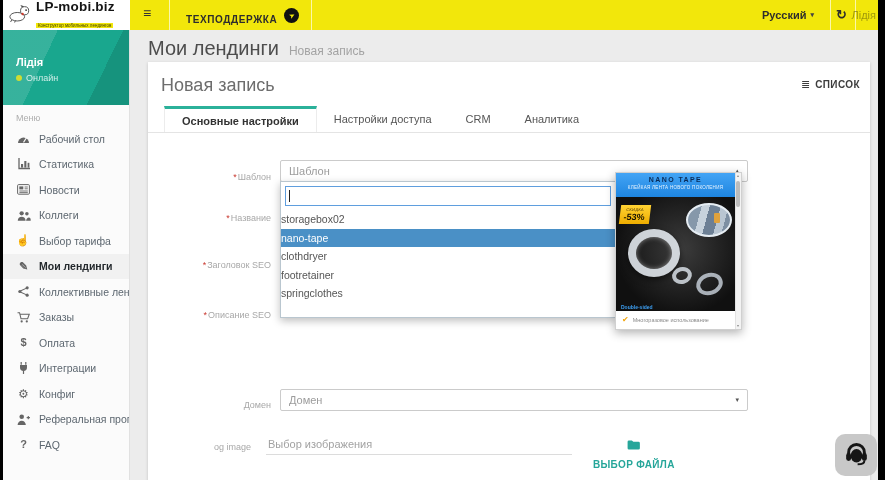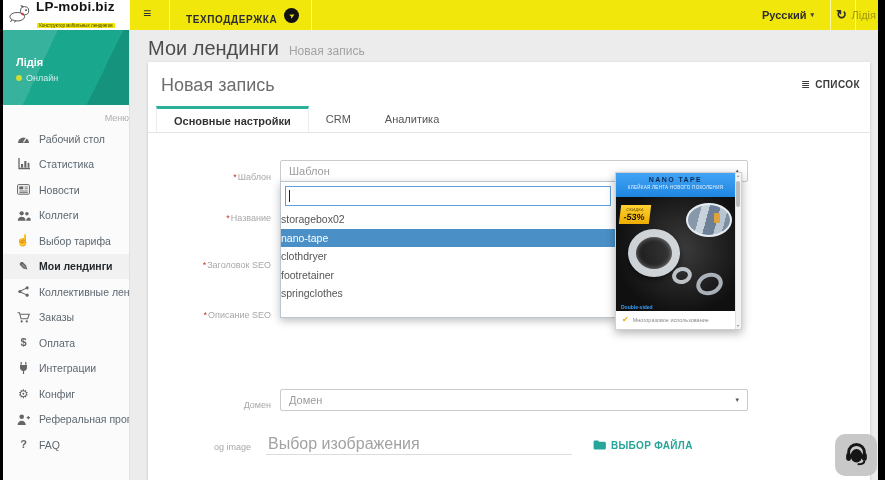--- a/index.html
+++ b/index.html
@@ -2,21 +2,21 @@
 <html><head>
 <meta charset="utf-8">
 <style>
   html,body{margin:0;padding:0;width:885px;height:480px;overflow:hidden;background:#000;
     font-family:"Liberation Sans",sans-serif;-webkit-font-smoothing:antialiased;}
   *{box-sizing:border-box;}
   #frame{position:absolute;left:3px;top:0;width:875px;height:480px;background:#ececec;overflow:hidden;}
 
   
   .topbar{position:absolute;left:0;top:0;right:0;height:30px;z-index:20;}
-  .logo-zone{position:absolute;left:0;top:0;width:127px;height:30px;background:#fff;display:flex;align-items:center;padding-left:5px;gap:4px;text-align:right;}
+  .logo-zone{position:absolute;left:0;top:0;width:127px;height:30px;background:#fff;display:flex;align-items:center;padding-left:5px;gap:4px;}
   .logo-name{font-size:13.5px;font-weight:bold;color:#141414;letter-spacing:.2px;line-height:13px;}
   .logo-tag{font-size:4.5px;background:#f2e70b;color:#3a3a00;padding:0 2px;display:inline-block;white-space:nowrap;}
   .yellow-zone{position:absolute;left:127px;right:0;top:0;height:30px;background:#f2e70b;}
   .vdiv{position:absolute;top:0;bottom:0;width:1px;background:rgba(255,255,255,.65);}
   .hamburger{position:absolute;left:13px;top:5px;font-size:14px;font-weight:bold;color:#333;cursor:pointer;}
   .support{position:absolute;left:56px;top:0;height:30px;display:flex;align-items:center;gap:7px;cursor:pointer;}
   .support-label{font-size:10px;font-weight:bold;color:#2d2d2d;letter-spacing:.6px;margin-top:8px;}
   .tg{width:15px;height:15px;border-radius:50%;background:#111;display:flex;align-items:center;justify-content:center;}
   .tg span{color:#f2e70b;font-size:7px;transform:rotate(-28deg);line-height:1;}
   .lang{position:absolute;right:64px;top:9px;font-size:11px;font-weight:bold;color:#2d2d2d;cursor:pointer;display:flex;gap:4px;align-items:center;}
@@ -26,39 +26,39 @@
 
   
   .sidebar{position:absolute;left:0;top:30px;width:127px;bottom:0;background:#fbfbfb;border-right:1px solid #e1e1e1;z-index:10;}
   .user-panel{height:75px;position:relative;
     background:linear-gradient(115deg,rgba(255,255,255,.13) 0 34%,rgba(255,255,255,0) 34%),
                linear-gradient(296deg,rgba(0,0,0,.12) 0 26%,rgba(0,0,0,0) 26%),#19a78e;}
   .uname{position:absolute;left:13px;top:26px;color:#fff;font-size:11px;font-weight:bold;}
   .ustatus{position:absolute;left:13px;top:43px;display:flex;align-items:center;gap:4px;}
   .udot{width:6px;height:6px;border-radius:50%;background:#cfdc33;}
   .ustatus-label{font-size:9px;color:rgba(255,255,255,.8);}
-  .menu-label{margin:8px 0 3px 13px;font-size:9px;color:#aeaeae;text-align:right;}
+  .menu-label{margin:8px 0 3px 13px;font-size:9px;color:#aeaeae;}
   .mitem{height:25.5px;display:flex;align-items:center;padding-left:13px;gap:8px;font-size:10.5px;
     color:#5d6770;white-space:nowrap;overflow:hidden;cursor:pointer;}
   .mitem.active{background:#f1f1f1;color:#24292d;font-weight:bold;}
   .micon{width:15px;min-width:15px;display:flex;justify-content:center;align-items:center;color:#666;font-size:11px;line-height:1;}
   .micon svg{display:block;}
 
   
   .main{position:absolute;left:127px;top:30px;right:0;bottom:0;}
   .page-head{position:absolute;left:18px;top:7px;display:flex;align-items:baseline;gap:10px;}
   .page-title{font-size:20px;color:#4d4d4d;}
   .crumb{font-size:12px;color:#a3a3a3;}
   .card{position:absolute;left:18px;top:32px;width:722px;bottom:-2px;background:#fff;
     box-shadow:0 1px 3px rgba(0,0,0,.18);}
   .card-title{position:absolute;left:13px;top:13px;font-size:18px;color:#6d6d6d;}
   .list-btn{position:absolute;right:10px;top:17px;display:flex;align-items:center;gap:5px;cursor:pointer;}
   .list-btn .gl{font-size:11px;color:#3d3d3d;line-height:1;}
   .list-btn .tx{font-size:10px;font-weight:bold;color:#3d3d3d;letter-spacing:.4px;}
-  .tabs{position:absolute;left:0;right:0;top:44px;height:27px;border-bottom:1px solid #e4e4e4;display:flex;padding-left:8px;}
+  .tabs{position:absolute;left:0;right:0;top:44px;height:27px;border-bottom:1px solid #e4e4e4;display:flex;padding-left:16px;}
   .tab{padding:0 17px;display:flex;align-items:center;font-size:11px;color:#555;cursor:pointer;}
   .tab.active{border-top:3px solid #2bb19a;border-left:1px solid #ececec;border-right:1px solid #ececec;
     font-weight:bold;color:#333;}
 
   
   .flabel{position:absolute;left:11px;width:112px;text-align:right;font-size:9px;color:#a8a8a8;}
   .flabel.narrow{width:92px;}
   .req::before{content:"*";color:#c9382f;margin-right:1px;}
   .select-box{position:absolute;left:132px;width:468px;height:22px;border:1px solid #cbcbcb;border-radius:2px;
     background:#fff;display:flex;align-items:center;justify-content:space-between;padding:0 8px;cursor:pointer;}
@@ -99,24 +99,24 @@
   .tape-s1{position:absolute;left:56px;top:70px;width:20px;height:17px;border-radius:50%;
     border:4px solid rgba(226,234,241,.8);transform:rotate(-14deg);}
   .tape-s2{position:absolute;left:80px;top:76px;width:27px;height:22px;border-radius:50%;
     border:4px solid rgba(216,226,236,.75);transform:rotate(-20deg);}
   .pv-caption{position:absolute;left:5px;bottom:3px;font-size:5px;font-weight:bold;color:#3d9ff2;}
   .pv-foot{position:absolute;left:0;right:0;bottom:0;height:18px;background:#fff;display:flex;align-items:center;gap:4px;padding-left:6px;}
   .pv-check{color:#f2a50c;font-size:8px;line-height:1;}
   .pv-feature{font-size:5.5px;color:#8b8b8b;}
 
   .og-input{position:absolute;left:118px;top:372px;width:306px;height:21px;border:none;outline:none;
-    border-bottom:1px solid #dcdcdc;background:transparent;font-size:16px;color:#444;
+    border-bottom:1px solid #dcdcdc;background:transparent;font-size:11px;color:#444;
     font-family:"Liberation Sans",sans-serif;}
   .og-input::placeholder{color:#a2a2a2;}
-  .file-btn{position:absolute;left:445px;top:374px;display:flex;align-items:center;gap:5px;cursor:pointer;color:#26a69a;}
+  .file-btn{position:absolute;left:445px;top:374px;display:flex;align-items:center;gap:5px;cursor:pointer;color:#26a69a;flex-direction:column;}
   .file-btn .tx{font-size:10px;font-weight:bold;letter-spacing:.3px;}
 
   .support-fab{position:absolute;left:832px;top:434px;width:42px;height:42px;border-radius:10px;
     background:rgba(195,195,195,.92);display:flex;align-items:center;justify-content:center;cursor:pointer;z-index:30;}
 </style>
 </head>
 <body>
 
 <div id="frame">
 
@@ -283,20 +283,23 @@
       <div class="list-btn">
         <span class="gl">≣</span>
         <span class="tx">СПИСОК</span>
       </div>
 
       <div class="tabs">
         <div class="tab active">
             <span>Основные настройки</span>
           </div>
         <div class="tab">
+            <span>Настройки доступа</span>
+          </div>
+        <div class="tab">
             <span>CRM</span>
           </div>
         <div class="tab">
             <span>Аналитика</span>
           </div>
       </div>
 
       <div class="flabel req" style="top:110px">Шаблон</div>
       <div class="flabel req" style="top:151px">Название</div>
       <div class="flabel req" style="top:198px">Заголовок SEO</div>

